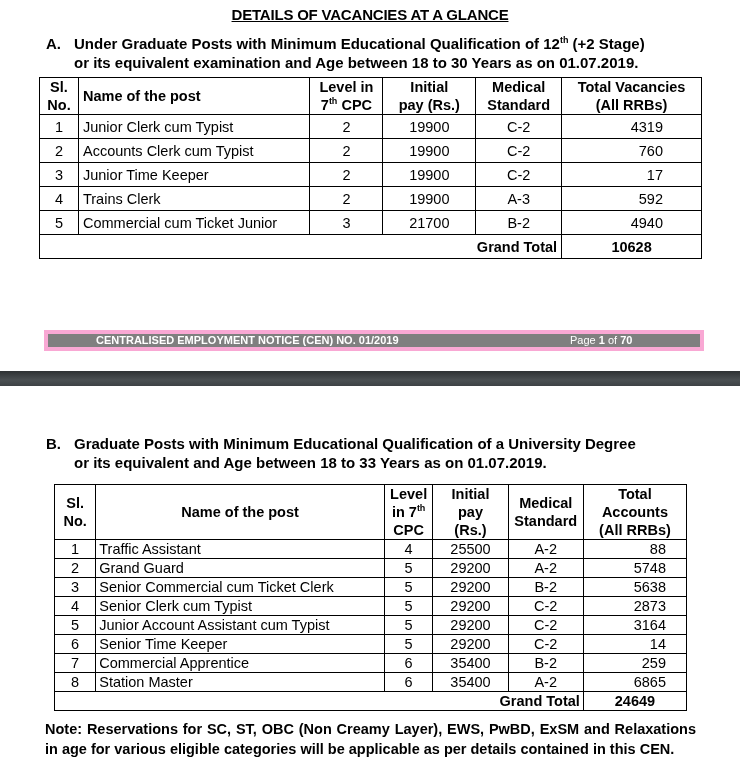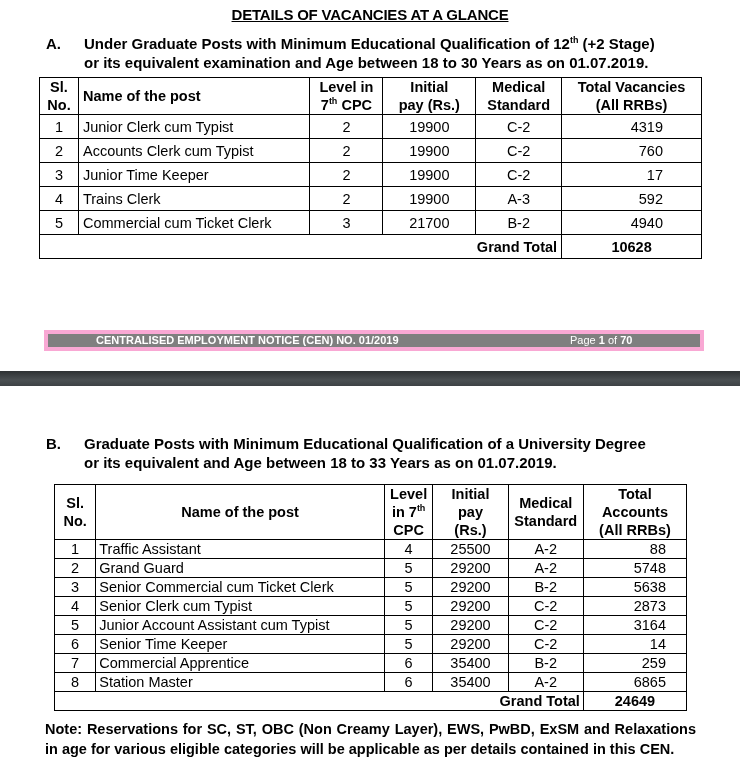--- a/index.html
+++ b/index.html
@@ -1,21 +1,21 @@
 <!DOCTYPE html>
 <html><head>
 <meta charset="utf-8">
 <style>
   html,body{margin:0;padding:0;background:#fff;}
   body{width:740px;height:778px;position:relative;overflow:hidden;font-family:"Liberation Sans",sans-serif;color:#000;}
   .abs{position:absolute;}
   .title{left:0;width:740px;top:6px;text-align:center;font-weight:bold;font-size:15px;text-decoration:underline;letter-spacing:-0.2px;}
   .sec{font-weight:bold;font-size:15px;line-height:19px;}
   .sec .lbl{position:absolute;left:0;}
-  .sec .txt{position:absolute;left:38px;width:620px;}
+  .sec .txt{position:absolute;left:28px;width:620px;}
   sup{font-size:9px;line-height:0;}
   table{border-collapse:collapse;position:absolute;}
   td,th{border:1px solid #000;padding:0 4px;font-size:14.5px;}
   .tA th{font-weight:bold;line-height:18px;}
   .tA td{height:23px;line-height:22px;}
   .tB th{font-weight:bold;line-height:18px;font-size:14.5px;}
   .tB td{height:18px;line-height:18px;padding:0 3px;}
   .c{text-align:center;}
   .r{text-align:right;}
   .l{text-align:left;}
@@ -83,21 +83,21 @@
     <tr>
       <td class="c">4</td>
       <td class="l">Trains Clerk</td>
       <td class="c">2</td>
       <td class="c">19900</td>
       <td class="c">A-3</td>
       <td class="r" style="padding-right:38px">592</td>
     </tr>
     <tr>
       <td class="c">5</td>
-      <td class="l">Commercial cum Ticket Clerk</td>
+      <td class="l">Commercial cum Ticket Junior</td>
       <td class="c">3</td>
       <td class="c">21700</td>
       <td class="c">B-2</td>
       <td class="r" style="padding-right:38px">4940</td>
     </tr>
     <tr>
       <td colspan="5" class="r b" style="border-left:1px solid #000;">Grand Total</td>
       <td class="c b">10628</td>
     </tr>
   </tbody>

